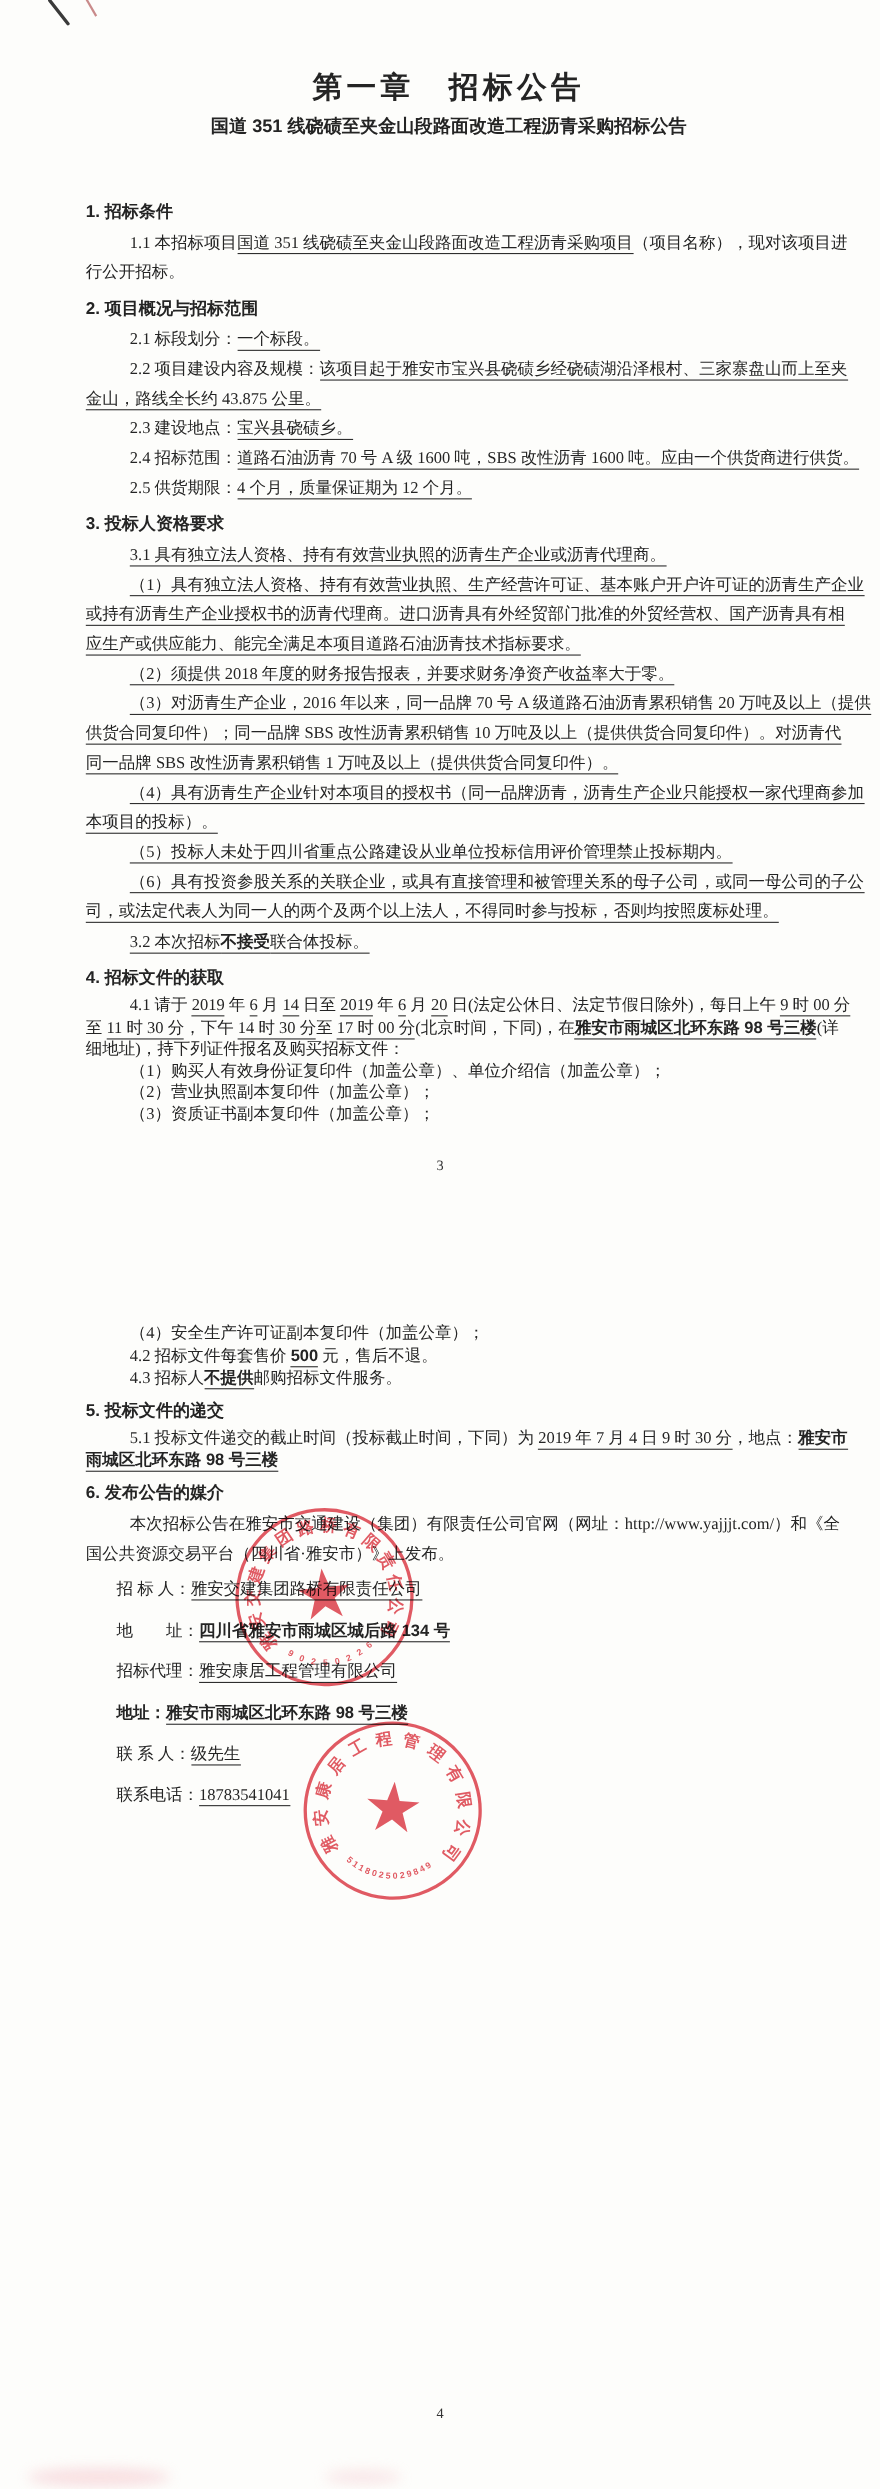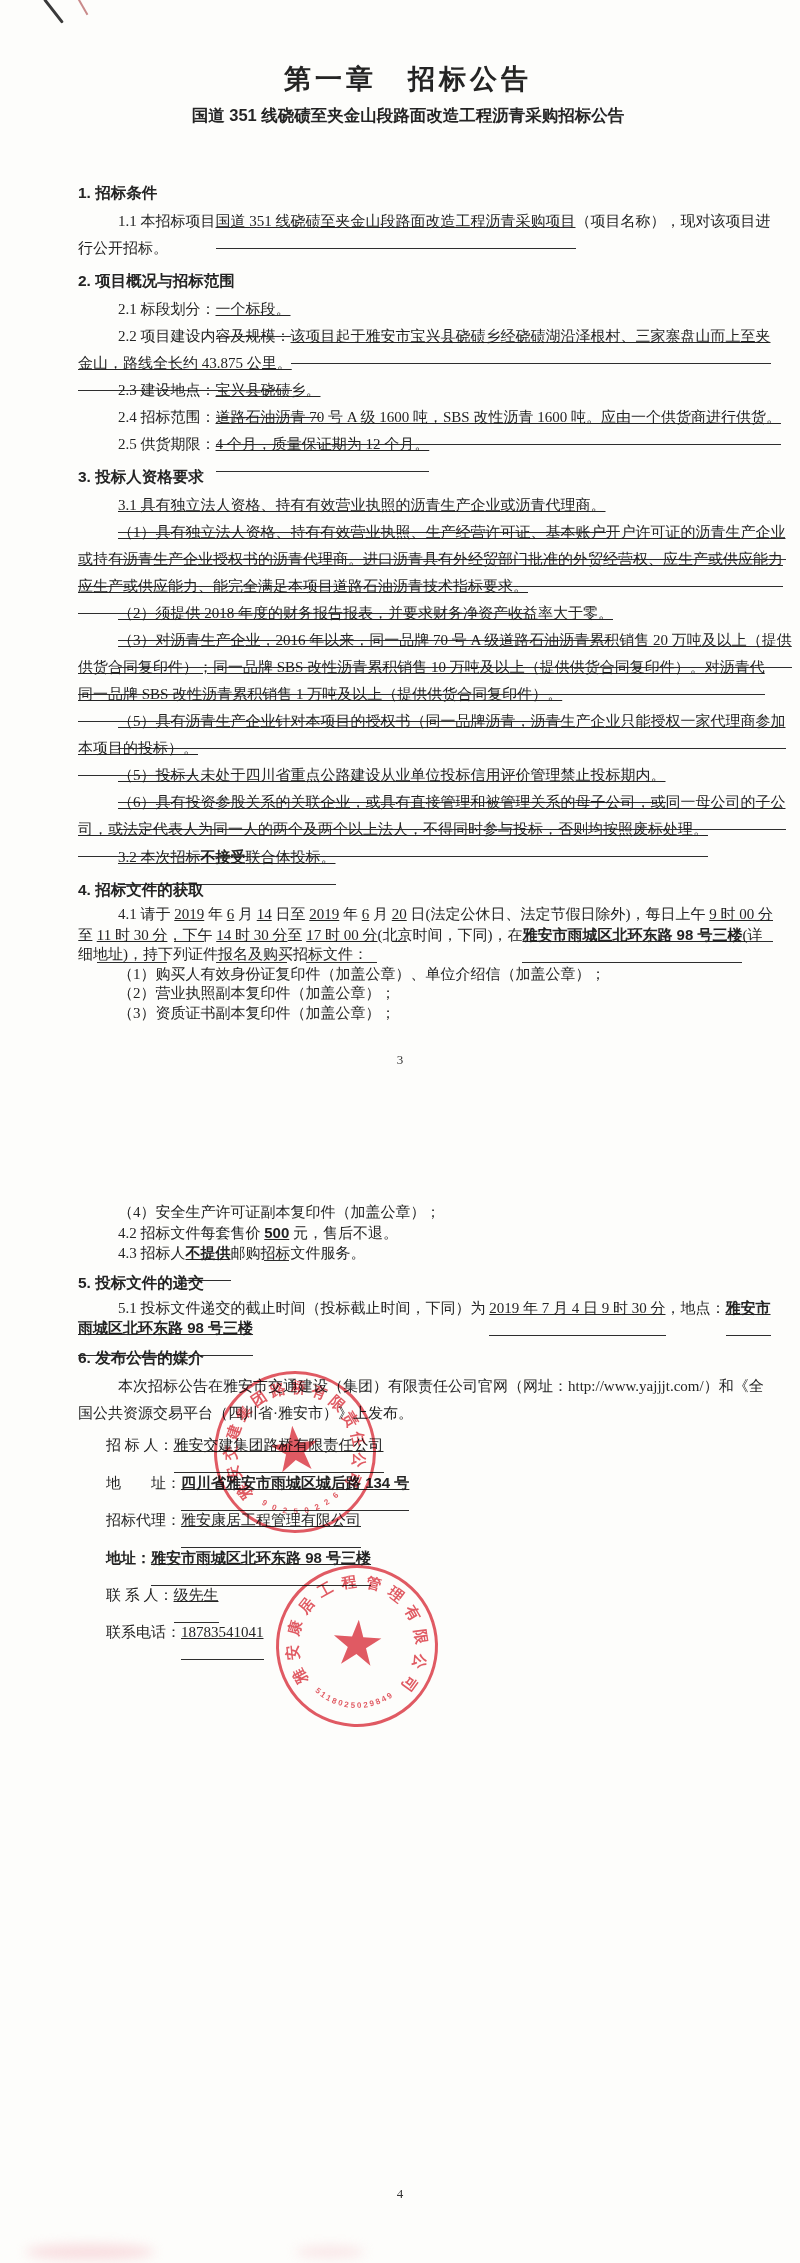--- a/index.html
+++ b/index.html
@@ -13,21 +13,21 @@
   .subtitle{text-align:center;font-size:16.5px;font-weight:bold;line-height:25px;margin-top:5px;
             font-family:"Liberation Sans",sans-serif;}
   .lines{margin-top:50px;}
   #page2 .lines{margin-top:0;}
   .ln{font-size:15px;line-height:27px;white-space:nowrap;}
   .ln.h{font-family:"Liberation Sans",sans-serif;font-weight:bold;font-size:15.5px;line-height:30px;margin-top:4px;}
   .ln.pi{text-indent:40px;}
   .ln.t,.ln.ti{font-size:15px;line-height:19.5px;}
   .ln.ti{text-indent:40px;}
   .ln.c{line-height:37px;padding-left:28px;}
-  .sg-u,.sg-bu{border-bottom:1.2px solid #2e2e2e;padding-bottom:19px;text-decoration:underline;}
+  .sg-u,.sg-bu{border-bottom:1.2px solid #2e2e2e;padding-bottom:1px;}
   .sg-b,.sg-bu{font-weight:bold;font-family:"Liberation Sans",sans-serif;}
   .pagenum{position:absolute;left:0;width:800px;text-align:center;font-size:13px;color:#333;}
   #pn1{top:1052px;}
   #pn2{top:2186px;}
   
   .stamp{position:absolute;width:170px;height:170px;opacity:.82;mix-blend-mode:multiply;z-index:6;pointer-events:none;}
   #stamp1{left:210px;top:1367px;transform:rotate(-6deg);}
   #stamp2{left:272px;top:1561px;transform:rotate(4deg);}
   .stamp .ring-border{position:absolute;left:4px;top:4px;width:156px;height:156px;border:3.5px solid #dc3742;border-radius:50%;}
   .stamp .star{position:absolute;left:50%;top:50%;transform:translate(-50%,-54%);font-size:62px;color:#dc3742;line-height:62px;font-family:"DejaVu Sans",sans-serif;}
@@ -55,27 +55,27 @@
           <div class="ln h"><span class="sg-b">2. 项目概况与招标范围</span></div>
           <div class="ln pi"><span class="sg-n">2.1 标段划分：</span><span class="sg-u">一个标段。</span></div>
           <div class="ln pi"><span class="sg-n">2.2 项目建设内容及规模：</span><span class="sg-u">该项目起于雅安市宝兴县硗碛乡经硗碛湖沿泽根村、三家寨盘山而上至夹</span></div>
           <div class="ln p"><span class="sg-u">金山，路线全长约 43.875 公里。</span></div>
           <div class="ln pi"><span class="sg-n">2.3 建设地点：</span><span class="sg-u">宝兴县硗碛乡。</span></div>
           <div class="ln pi"><span class="sg-n">2.4 招标范围：</span><span class="sg-u">道路石油沥青 70 号 A 级 1600 吨，SBS 改性沥青 1600 吨。应由一个供货商进行供货。</span></div>
           <div class="ln pi"><span class="sg-n">2.5 供货期限：</span><span class="sg-u">4 个月，质量保证期为 12 个月。</span></div>
           <div class="ln h"><span class="sg-b">3. 投标人资格要求</span></div>
           <div class="ln pi"><span class="sg-u">3.1 具有独立法人资格、持有有效营业执照的沥青生产企业或沥青代理商。</span></div>
           <div class="ln pi"><span class="sg-u">（1）具有独立法人资格、持有有效营业执照、生产经营许可证、基本账户开户许可证的沥青生产企业</span></div>
-          <div class="ln p"><span class="sg-u">或持有沥青生产企业授权书的沥青代理商。进口沥青具有外经贸部门批准的外贸经营权、应生产或供应能力</span></div>
+          <div class="ln p"><span class="sg-u">或持有沥青生产企业授权书的沥青代理商。进口沥青具有外经贸部门批准的外贸经营权、国产沥青具有相</span></div>
           <div class="ln p"><span class="sg-u">应生产或供应能力、能完全满足本项目道路石油沥青技术指标要求。</span></div>
           <div class="ln pi"><span class="sg-u">（2）须提供 2018 年度的财务报告报表，并要求财务净资产收益率大于零。</span></div>
           <div class="ln pi"><span class="sg-u">（3）对沥青生产企业，2016 年以来，同一品牌 70 号 A 级道路石油沥青累积销售 20 万吨及以上（提供</span></div>
           <div class="ln p"><span class="sg-u">供货合同复印件）；同一品牌 SBS 改性沥青累积销售 10 万吨及以上（提供供货合同复印件）。对沥青代</span></div>
           <div class="ln p"><span class="sg-u">同一品牌 SBS 改性沥青累积销售 1 万吨及以上（提供供货合同复印件）。</span></div>
-          <div class="ln pi"><span class="sg-u">（5）具有沥青生产企业针对本项目的授权书（同一品牌沥青，沥青生产企业只能授权一家代理商参加</span></div>
+          <div class="ln pi"><span class="sg-u">（4）具有沥青生产企业针对本项目的授权书（同一品牌沥青，沥青生产企业只能授权一家代理商参加</span></div>
           <div class="ln p"><span class="sg-u">本项目的投标）。</span></div>
           <div class="ln pi"><span class="sg-u">（5）投标人未处于四川省重点公路建设从业单位投标信用评价管理禁止投标期内。</span></div>
           <div class="ln pi"><span class="sg-u">（6）具有投资参股关系的关联企业，或具有直接管理和被管理关系的母子公司，或同一母公司的子公</span></div>
           <div class="ln p"><span class="sg-u">司，或法定代表人为同一人的两个及两个以上法人，不得同时参与投标，否则均按照废标处理。</span></div>
           <div class="ln pi"><span class="sg-u">3.2 本次招标</span><span class="sg-bu">不接受</span><span class="sg-u">联合体投标。</span></div>
           <div class="ln h"><span class="sg-b">4. 招标文件的获取</span></div>
           <div class="ln ti"><span class="sg-n">4.1 请于 </span><span class="sg-u">2019</span><span class="sg-n"> 年 </span><span class="sg-u">6</span><span class="sg-n"> 月 </span><span class="sg-u">14</span><span class="sg-n"> 日至 </span><span class="sg-u">2019</span><span class="sg-n"> 年 </span><span class="sg-u">6</span><span class="sg-n"> 月 </span><span class="sg-u">20</span><span class="sg-n"> 日(法定公休日、法定节假日除外)，每日上午 </span><span class="sg-u">9 时 00 分</span></div>
           <div class="ln t"><span class="sg-n">至 </span><span class="sg-u">11 时 30 分</span><span class="sg-n">，下午 </span><span class="sg-u">14 时 30 分</span><span class="sg-n">至 </span><span class="sg-u">17 时 00 分</span><span class="sg-n">(北京时间，下同)，在</span><span class="sg-bu">雅安市雨城区北环东路 98 号三楼</span><span class="sg-n">(详</span></div>
           <div class="ln t"><span class="sg-n">细地址)，持下列证件报名及购买招标文件：</span></div>
           <div class="ln ti"><span class="sg-n">（1）购买人有效身份证复印件（加盖公章）、单位介绍信（加盖公章）；</span></div>

